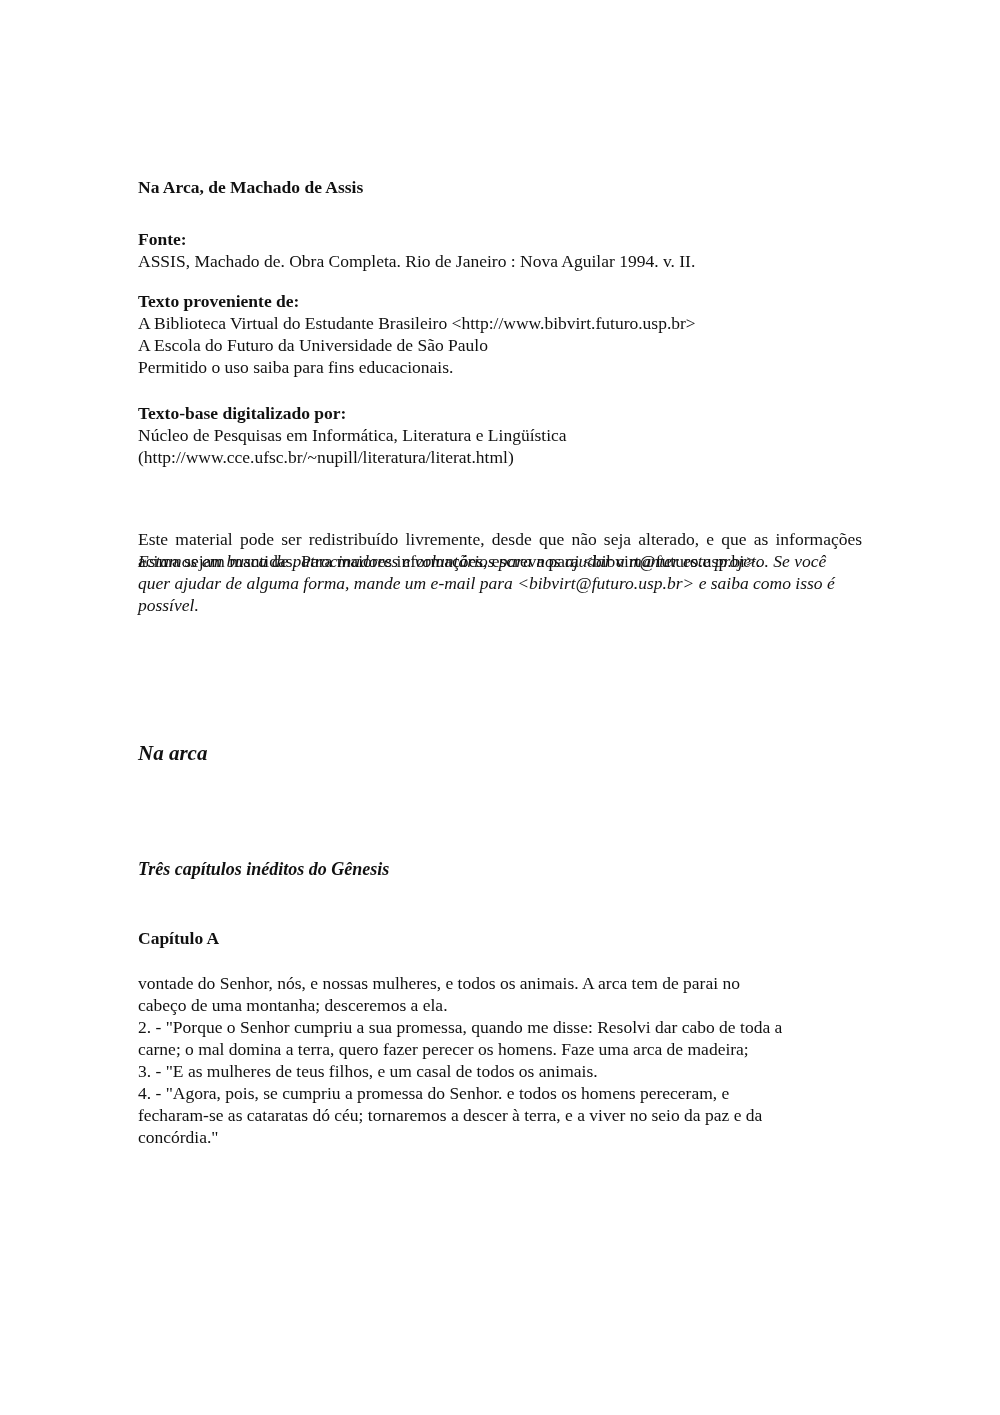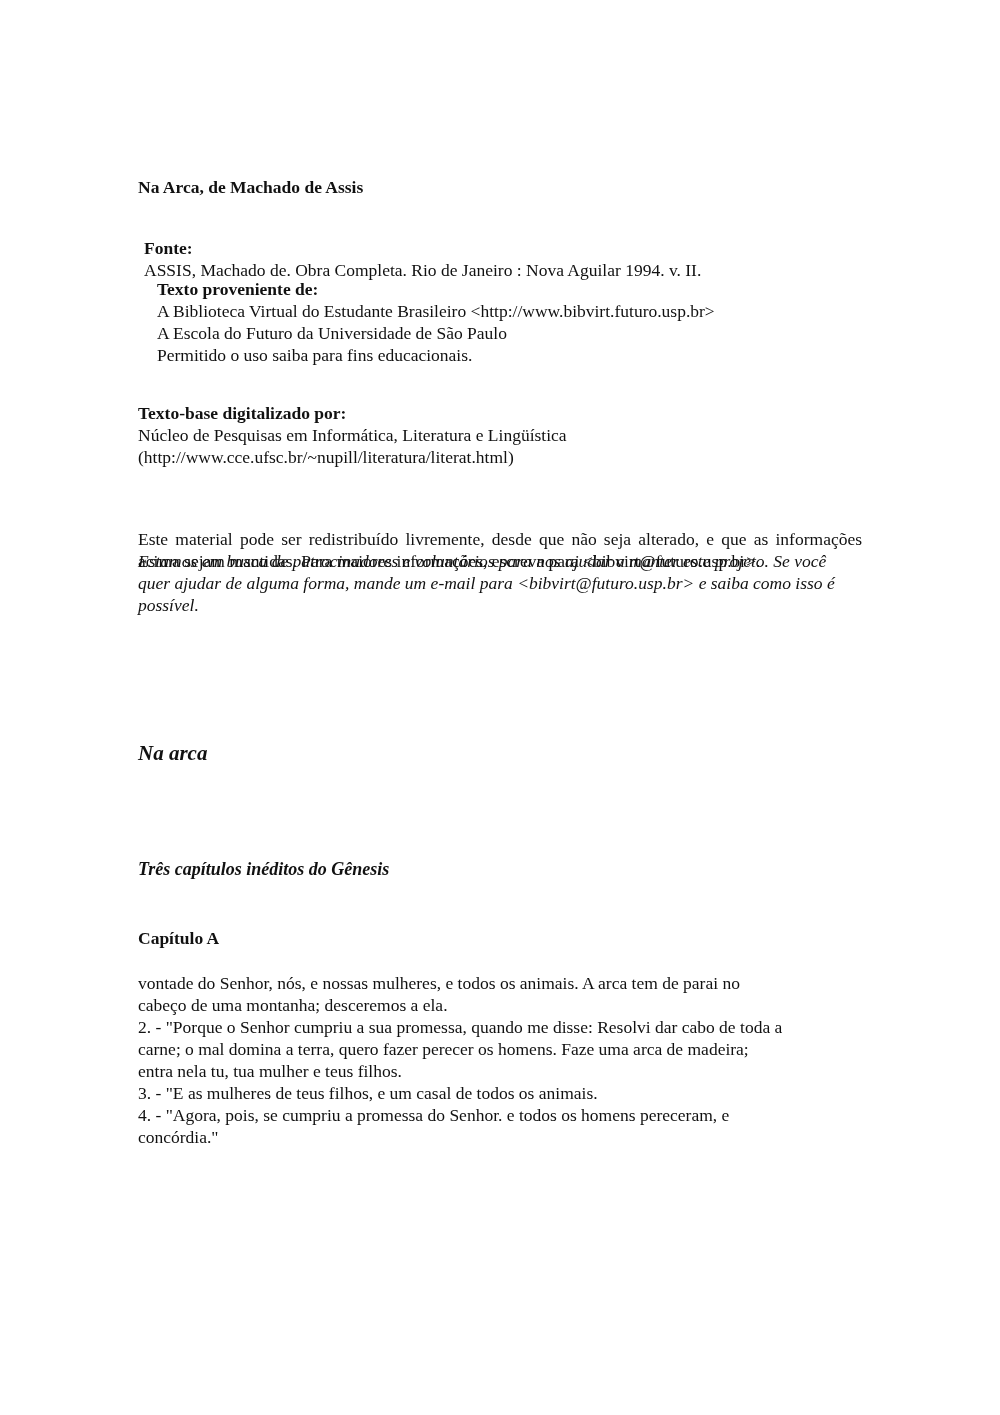--- a/index.html
+++ b/index.html
@@ -18,26 +18,26 @@
     .title-main { font-size: 21px; font-weight: bold; }
     .title-sub { font-size: 18px; font-weight: bold; margin-top: 23px; }
   </style>
 </head>
 <body>
 
 <div class="page">
 
   <div class="blk b" style="top:176px;">Na Arca, de Machado de Assis</div>
 
-  <div class="blk" style="top:237px;margin-left:6px;">
+  <div class="blk" style="top:228px;">
     <span class="line b">Fonte:</span>
     <span class="line">ASSIS, Machado de. Obra Completa. Rio de Janeiro : Nova Aguilar 1994. v. II.</span>
   </div>
 
-  <div class="blk" style="top:278px;margin-left:19px;">
+  <div class="blk" style="top:290px;">
     <span class="line b">Texto proveniente de:</span>
     <span class="line">A Biblioteca Virtual do Estudante Brasileiro &lt;http://www.bibvirt.futuro.usp.br&gt;</span>
     <span class="line">A Escola do Futuro da Universidade de São Paulo</span>
     <span class="line">Permitido o uso saiba para fins educacionais.</span>
   </div>
 
   <div class="blk" style="top:402px;">
     <span class="line b">Texto-base digitalizado por:</span>
     <span class="line">Núcleo de Pesquisas em Informática, Literatura e Lingüística</span>
     <span class="line">(http://www.cce.ufsc.br/~nupill/literatura/literat.html)</span>
@@ -51,19 +51,19 @@
 
   <div class="blk center title-sub" style="top:835px;">Três capítulos inéditos do Gênesis</div>
 
   <div class="blk b" style="top:927px;">Capítulo A</div>
 
   <div class="blk" style="top:972px;">
     <span class="line">vontade do Senhor, nós, e nossas mulheres, e todos os animais. A arca tem de parai no</span>
     <span class="line">cabeço de uma montanha; desceremos a ela.</span>
     <span class="line">2. - "Porque o Senhor cumpriu a sua promessa, quando me disse: Resolvi dar cabo de toda a</span>
     <span class="line">carne; o mal domina a terra, quero fazer perecer os homens. Faze uma arca de madeira;</span>
-    <span class="line">entra nela tu, tua mulher e teus filhos.</span>
     <span class="line">3. - "E as mulheres de teus filhos, e um casal de todos os animais.</span>
     <span class="line">4. - "Agora, pois, se cumpriu a promessa do Senhor. e todos os homens pereceram, e</span>
+    <span class="line">fecharam-se as cataratas dó céu; tornaremos a descer à terra, e a viver no seio da paz e da</span>
     <span class="line">concórdia."</span>
   </div>
 
 </div>
 
 </body></html>

